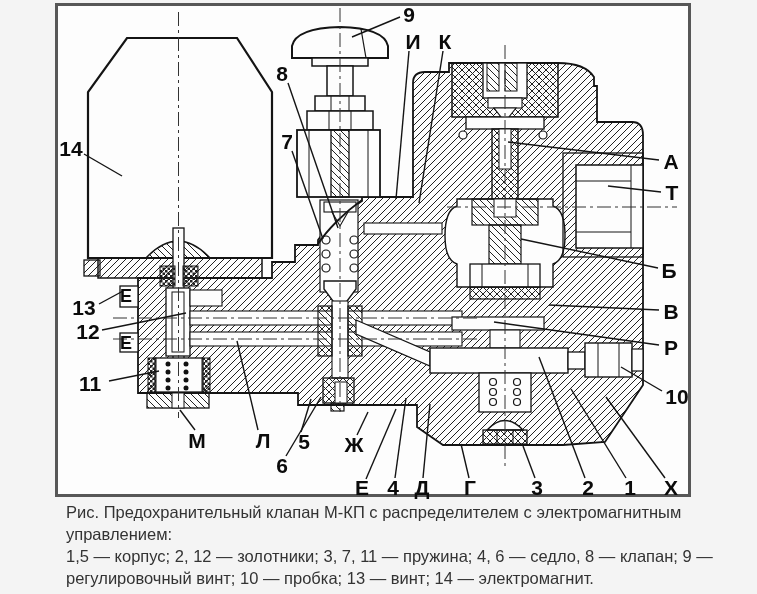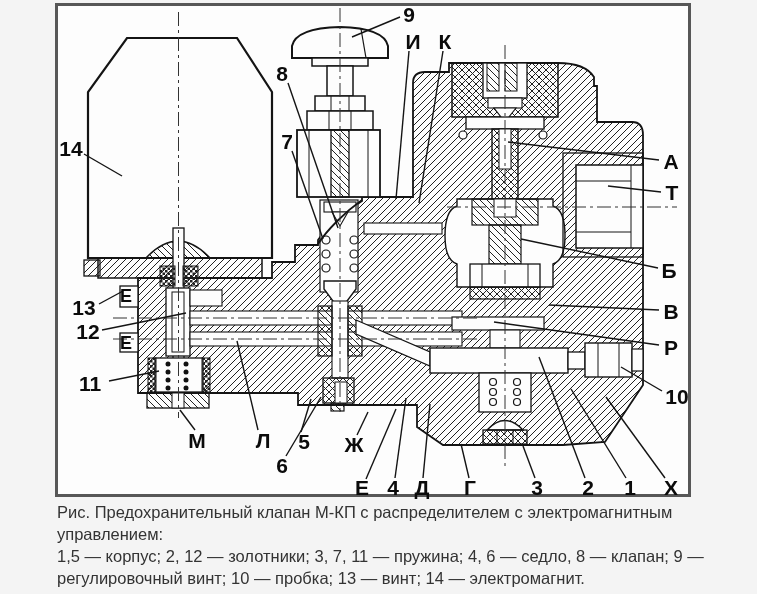--- a/index.html
+++ b/index.html
@@ -7,21 +7,21 @@
     --paper:#fdfdfd;
     --frame:#575757;
     --ink:#141414;
     --caption:#333333;
   }
   *{box-sizing:border-box;margin:0;padding:0;}
   body{background:var(--page-bg);font-family:"Liberation Sans",sans-serif;}
   .stage{position:relative;width:757px;height:594px;background:var(--page-bg);overflow:hidden;}
   .fig-svg{position:absolute;left:0;top:0;}
   .caption{
-    position:absolute;left:57px;top:501px;width:676px;
+    position:absolute;left:66px;top:501px;width:676px;
     font-family:"Liberation Sans",sans-serif;
     font-size:16.5px;line-height:22px;color:var(--caption);
     white-space:pre-line;
   }
   .fig-label{
     font-family:"Liberation Sans",sans-serif;
     font-weight:700;fill:#0b0b0b;
   }
 </style>
 </head>

